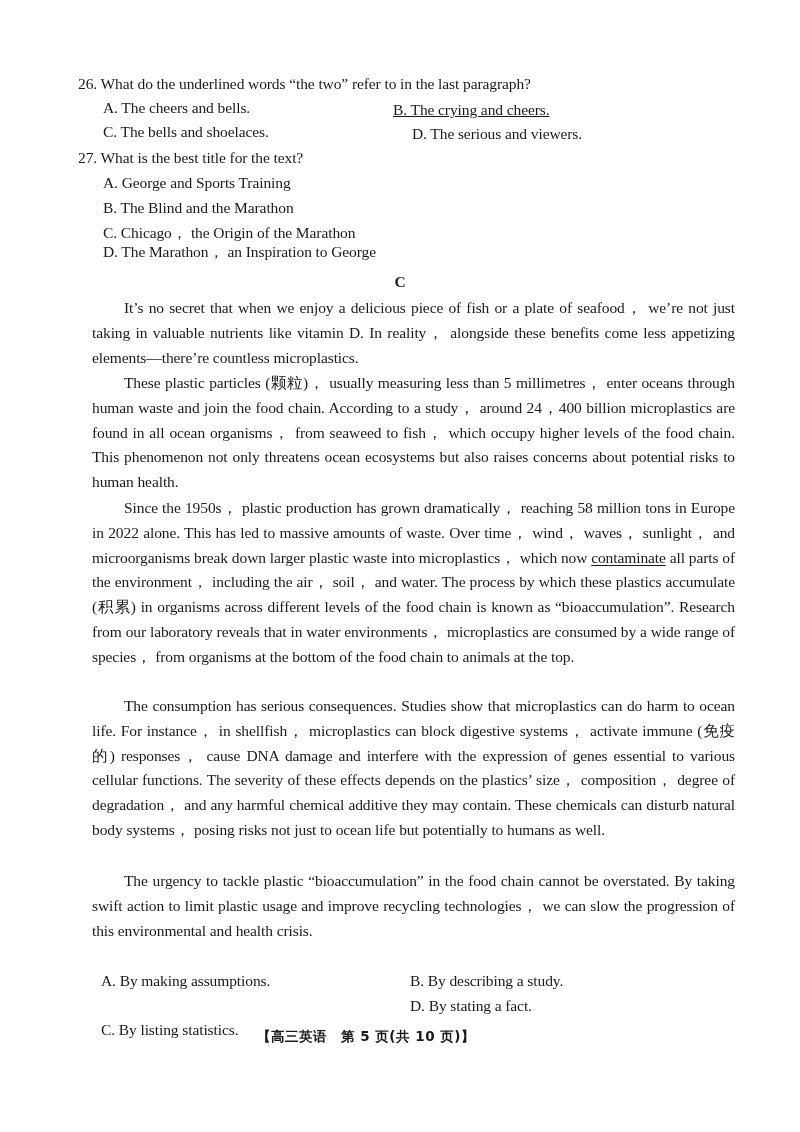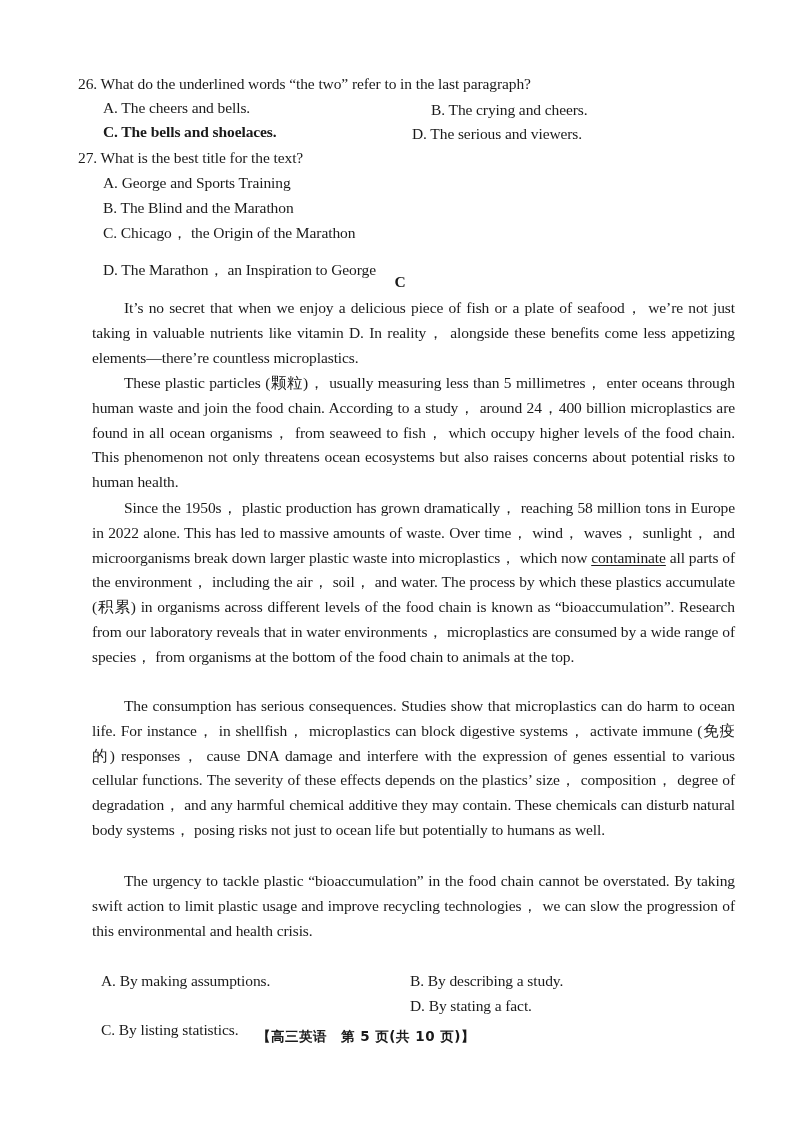--- a/index.html
+++ b/index.html
@@ -18,32 +18,32 @@
 </head>
 <body>
 
 <div class="page">
 
   <div class="q" style="top:72px;">
     <span>26.</span>
     <span>What do the underlined words “the two” refer to in the last paragraph?</span>
   </div>
   <div class="opt" style="left:103px; top:96px;">A. The cheers and bells.</div>
-  <div class="opt" style="left:431px; top:98px;">B. The crying and cheers.</div>
-  <div class="opt" style="left:103px; top:120px;font-weight:bold;">C. The bells and shoelaces.</div>
+  <div class="opt" style="left:393px; top:98px;text-decoration:underline;">B. The crying and cheers.</div>
+  <div class="opt" style="left:103px; top:120px;">C. The bells and shoelaces.</div>
   <div class="opt" style="left:412px; top:122px;">D. The serious and viewers.</div>
 
   <div class="q" style="top:146px;">
     <span>27.</span>
     <span>What is the best title for the text?</span>
   </div>
   <div class="opt" style="left:103px; top:196px;">B. The Blind and the Marathon</div>
   <div class="opt" style="left:103px; top:171px;">A. George and Sports Training</div>
   <div class="opt" style="left:103px; top:221px;">C. Chicago， the Origin of the Marathon</div>
-  <div class="opt" style="left:103px; top:258px;">D. The Marathon， an Inspiration to George</div>
+  <div class="opt" style="left:103px; top:240px;">D. The Marathon， an Inspiration to George</div>
 
   <div class="section" style="top:270px;">C</div>
 
   <div class="para" style="top:296px;">It’s no secret that when we enjoy a delicious piece of fish or a plate of seafood， we’re not just taking in valuable nutrients like vitamin D.  In reality， alongside these benefits come less appetizing elements—there’re countless microplastics.</div>
   <div class="para" style="top:371px;">These plastic particles (颗粒)， usually measuring less than 5 millimetres， enter oceans through human waste and join the food chain.  According to a study， around 24，400 billion microplastics are found in all ocean organisms， from seaweed to fish， which occupy higher levels of the food chain.  This phenomenon not only threatens ocean ecosystems but also raises concerns about potential risks to human health.</div>
   <div class="para" style="top:496px;"><span>Since the 1950s， plastic production has grown dramatically， reaching 58 million tons in Europe in 2022 alone.  This has led to massive amounts of waste.  Over time， wind， waves， sunlight， and microorganisms break down larger plastic waste into microplastics， which now </span><u>contaminate</u><span> all parts of the environment， including the air， soil， and water.  The process by which these plastics accumulate (积累) in organisms across different levels of the food chain is known as “bioaccumulation”.  Research from our laboratory reveals that in water environments， microplastics are consumed by a wide range of species， from organisms at the bottom of the food chain to animals at the top.</span></div>
   <div class="para" style="top:694px;">The consumption has serious consequences.  Studies show that microplastics can do harm to ocean life.  For instance， in shellfish， microplastics can block digestive systems， activate immune (免疫的) responses， cause DNA damage and interfere with the expression of genes essential to various cellular functions.  The severity of these effects depends on the plastics’ size， composition， degree of degradation， and any harmful chemical additive they may contain.  These chemicals can disturb natural body systems， posing risks not just to ocean life but potentially to humans as well.</div>
   <div class="para" style="top:869px;">The urgency to tackle plastic “bioaccumulation” in the food chain cannot be overstated. By taking swift action to limit plastic usage and improve recycling technologies， we can slow the progression of this environmental and health crisis.</div>
 
   <div class="opt" style="left:101px; top:969px;">A. By making assumptions.</div>

